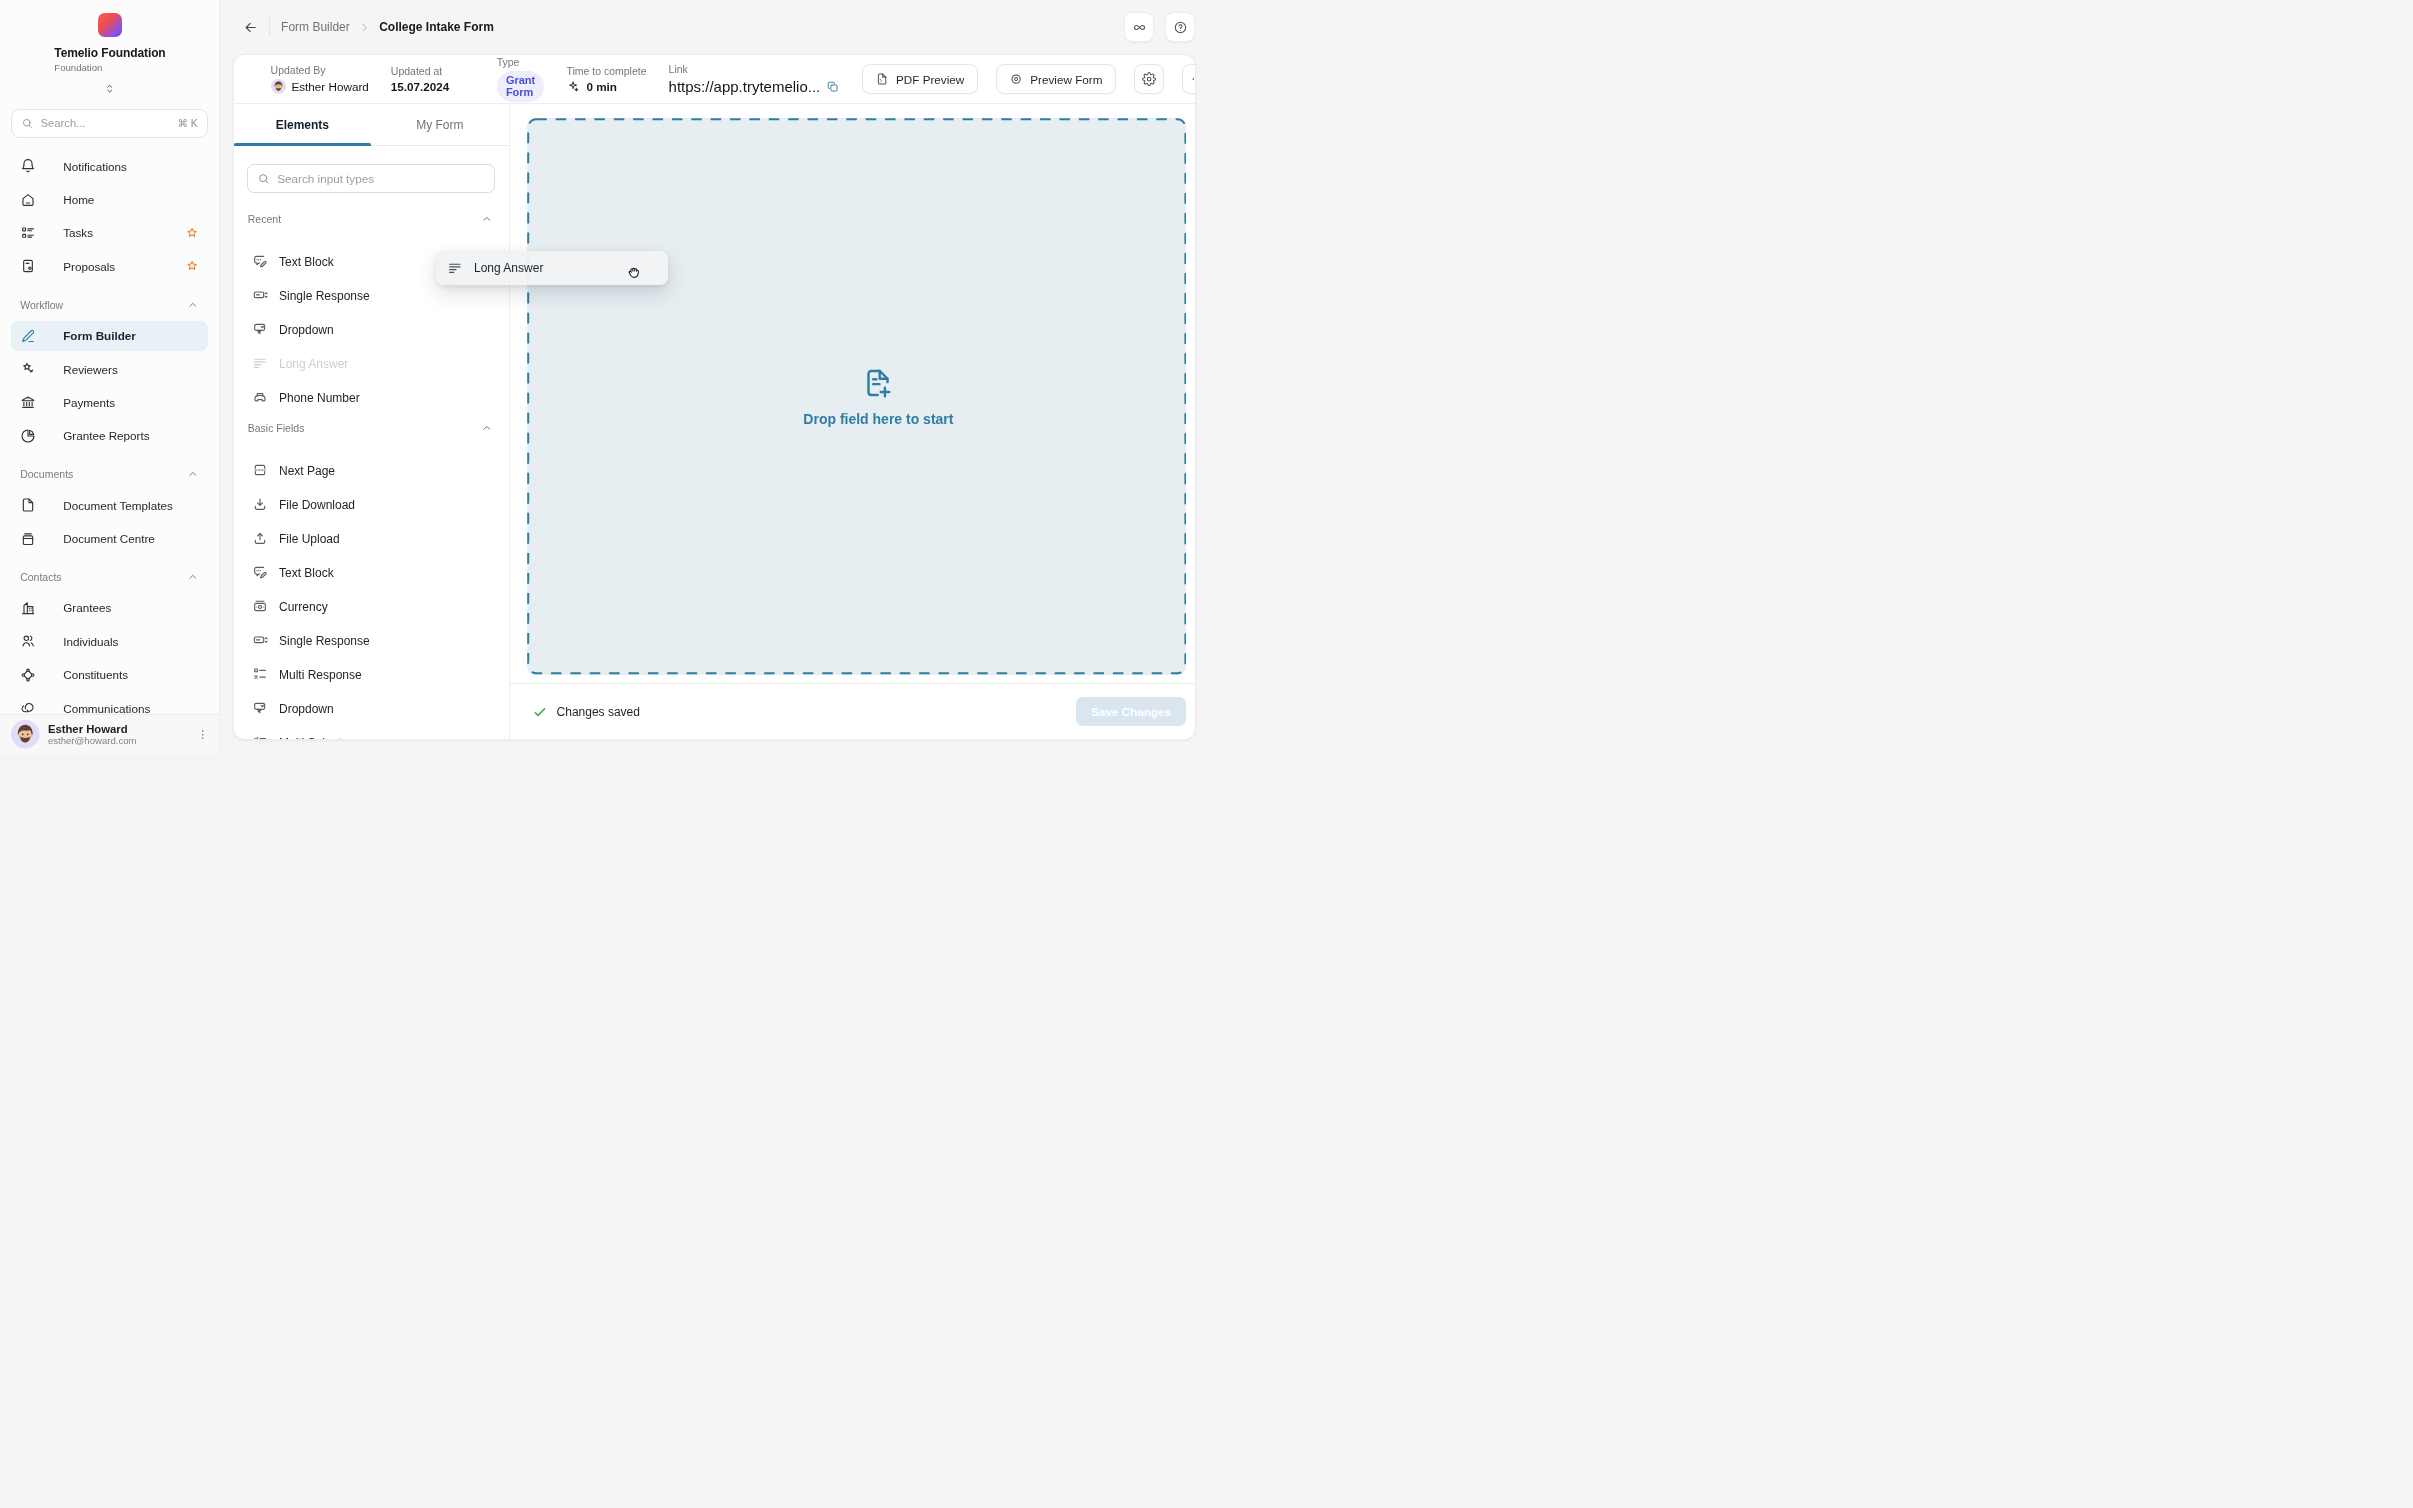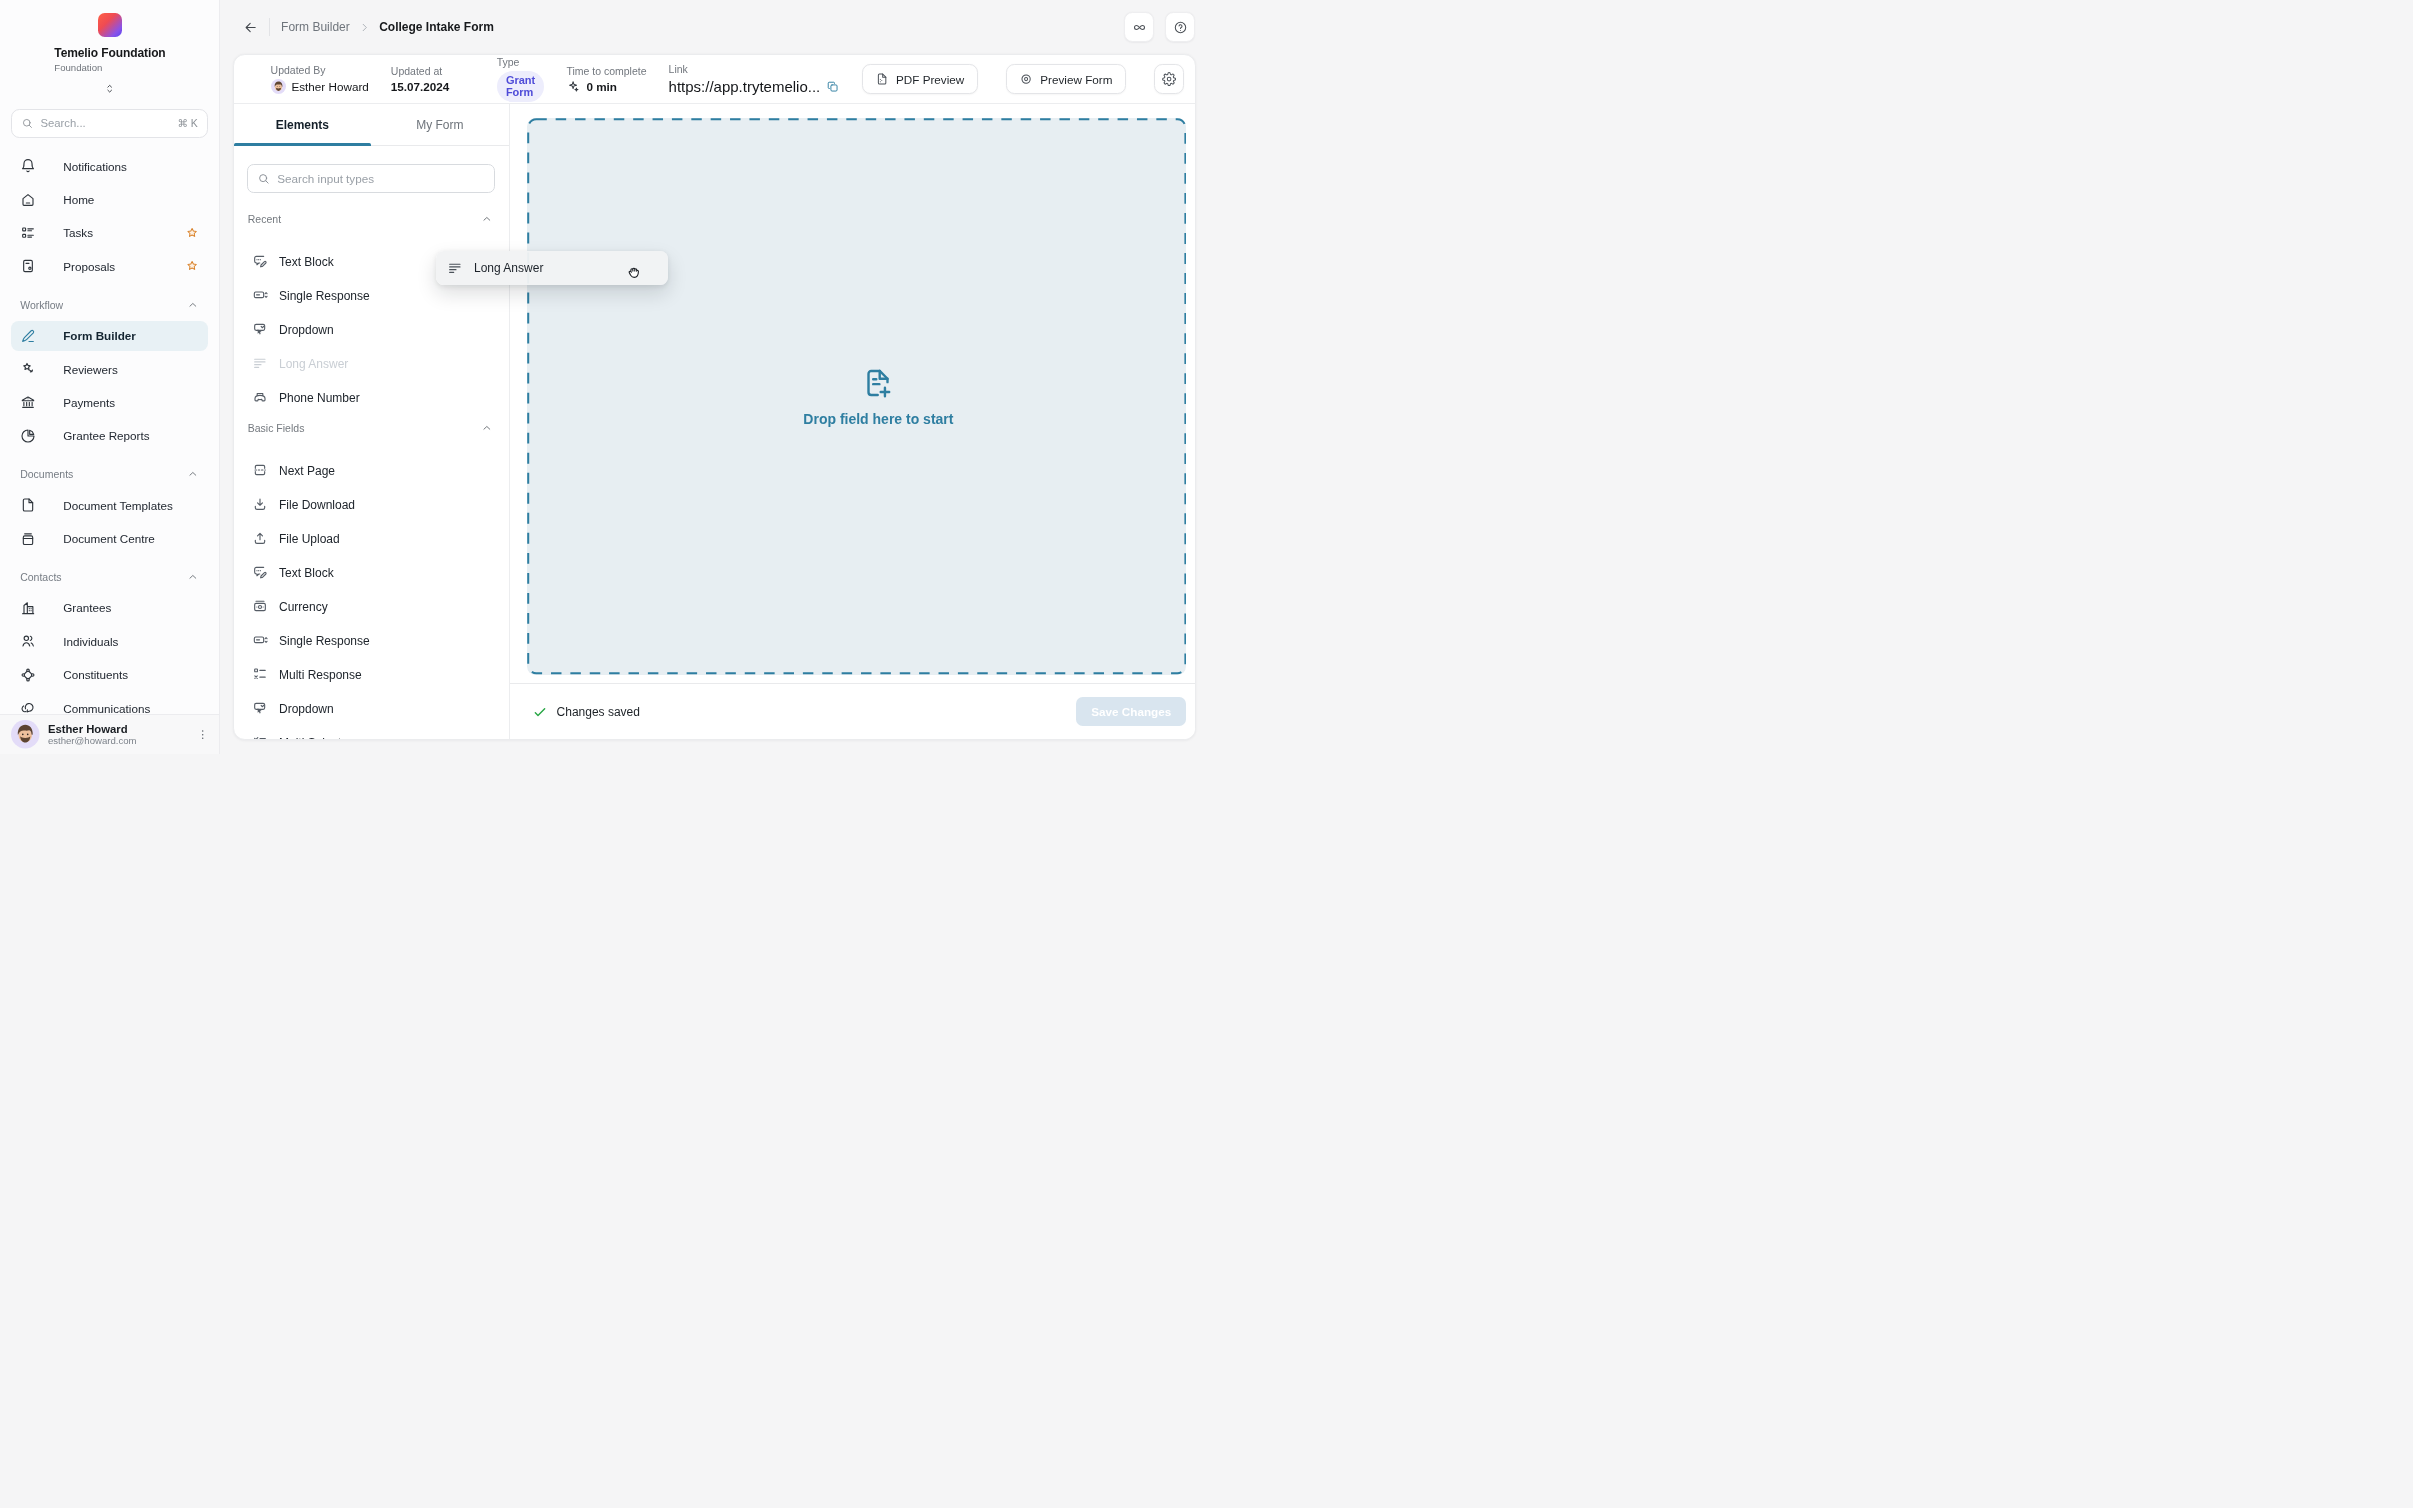--- a/index.html
+++ b/index.html
@@ -74,21 +74,21 @@
   .ib-value { display:flex; align-items:center; gap:5.9px; font-size:11.7px; font-weight:500; color:#16181b;
               white-space:nowrap; }
   .ib-value.bold { font-weight:700; }
   .g { margin-right:22px; }
   .ib-divider { width:0.8px; height:37px; background:#e8e9eb; margin:0 22px 0 3.4px; }
   .badge { display:inline-block; font-size:11px; font-weight:600; color:var(--c-badge-text);
            background:var(--c-badge-bg); padding:3.4px 9.2px; border-radius:837px; }
   .sparkle-ic { width:14.2px; height:14.2px; color:#363c43; }
   .link-a { font-size:15px; font-weight:500; color:#15171a; cursor:pointer; }
   .copy-ic { width:13.4px; height:13.4px; color:var(--c-accent); cursor:pointer; }
-  .ib-actions { margin-left:auto; display:flex; gap:28px; align-items:flex-start; }
+  .ib-actions { margin-left:auto; display:flex; gap:18px; align-items:flex-start; }
   .btn { height:30px; display:inline-flex; align-items:center; gap:6.7px; padding:0 12.6px; background:#fff;
          border:0.8px solid #e4e5e8; border-radius:8.4px; font-size:11.7px; font-weight:500; color:#1e2328;
          font-family:inherit; cursor:pointer; box-shadow:0 0.8px 1.7px rgba(20,24,32,.04); white-space:nowrap; }
   .btn .ic { width:14.2px; height:14.2px; color:#4b5158; }
   .btn-sq { width:30px; padding:0; justify-content:center; }
 
   
   .content { flex:1; display:flex; min-height:0; }
   .panel { width:276px; flex:none; border-right:0.8px solid #ecedef; display:flex; flex-direction:column;
            min-height:0; }

